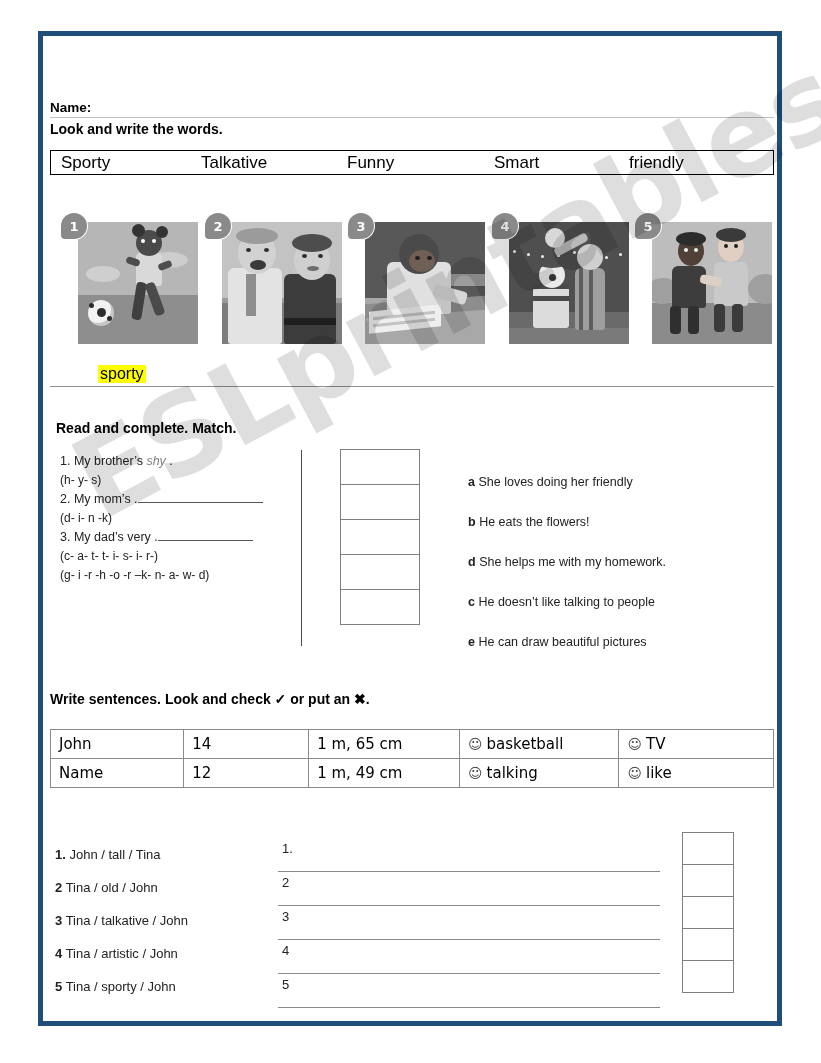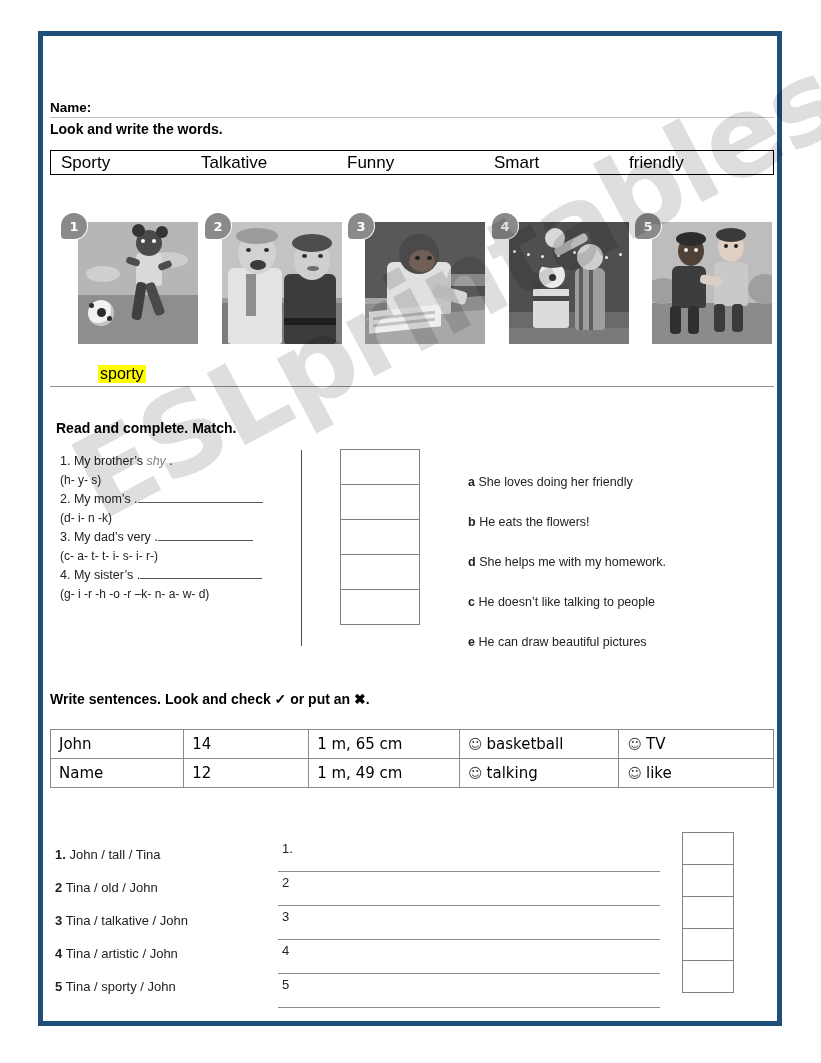--- a/index.html
+++ b/index.html
@@ -480,24 +480,20 @@
       <span>My mom’s .</span><span class="blank-rule" style="width:125px;"></span>
     </div>
     <div class="ex2-hint">(d- i- n -k)</div>
 
     <div class="ex2-line">
       <span>3.</span>
       <span>My dad’s very .</span><span class="blank-rule" style="width:95px;"></span>
     </div>
     <div class="ex2-hint">(c- a- t- t- i- s- i- r-)</div>
 
-    <div class="ex2-line">
-      <span>4.</span>
-      <span>My sister’s .</span><span class="blank-rule" style="width:122px;"></span>
-    </div>
     <div class="ex2-hint">(g- i -r -h -o -r –k- n- a- w- d)</div>
 
   </div>
 
   <div class="content" id="ex2-divider"></div>
 
   <div class="content" id="ex2-boxes">
     <div class="match-box"></div>
     <div class="match-box"></div>
     <div class="match-box"></div>

